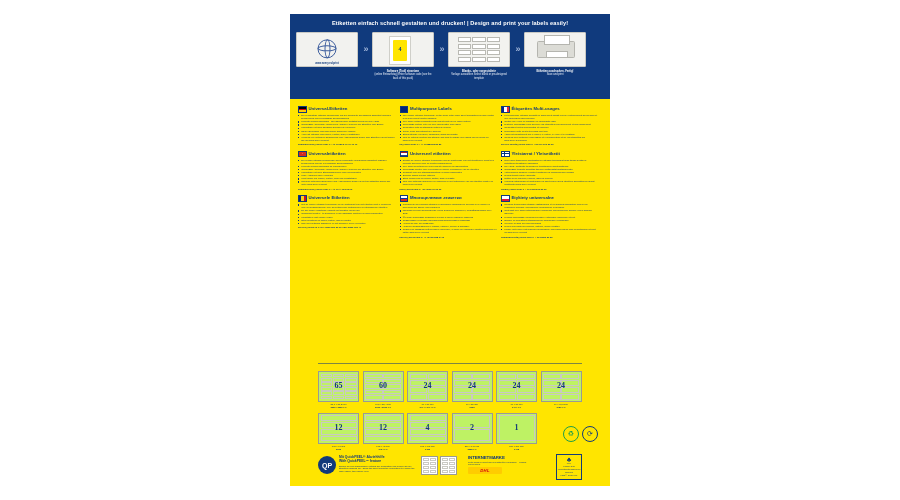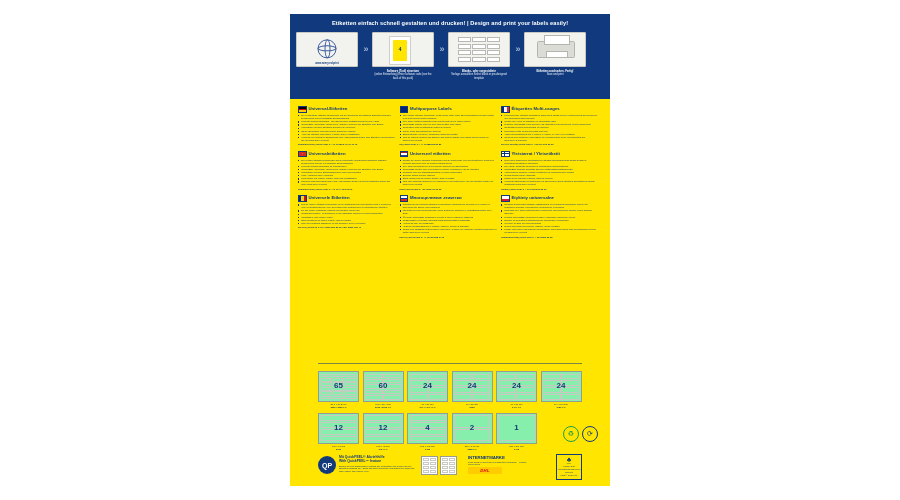--- a/index.html
+++ b/index.html
@@ -126,22 +126,23 @@
   .f-ru{background:linear-gradient(to bottom,#fff 0 33%,#0039a6 33% 66%,#d52b1e 66%);}
   .f-pl{background:linear-gradient(to bottom,#fff 0 50%,#dc143c 50%);}
   
   .formats{
     position:absolute;left:28px;top:357px;width:264px;
   }
   .frow{display:flex;margin-bottom:4px;}
   .fmt{width:41px;margin-right:3.5px;}
   .fmt:last-child{margin-right:0;}
   .fmt .card{
-    height:29px;background:#86efac;border:.5px solid #9a9a94;position:relative;
+    height:29px;background:#bef264;border:.5px solid #9a9a94;position:relative;
     overflow:hidden;
+    font-family:Liberation Serif, serif;
   }
   .fmt .card .cnt{
     position:absolute;left:0;top:9px;width:100%;text-align:center;
     font-size:8px;font-weight:bold;color:#123a7a;
   }
   .fmt .g{
     position:absolute;left:1.5px;top:1.5px;right:1.5px;bottom:1.5px;display:grid;gap:.8px;
   }
   .fmt .g i{border:.35px solid #c9c9c3;display:block;}
   .fmt .meta{

